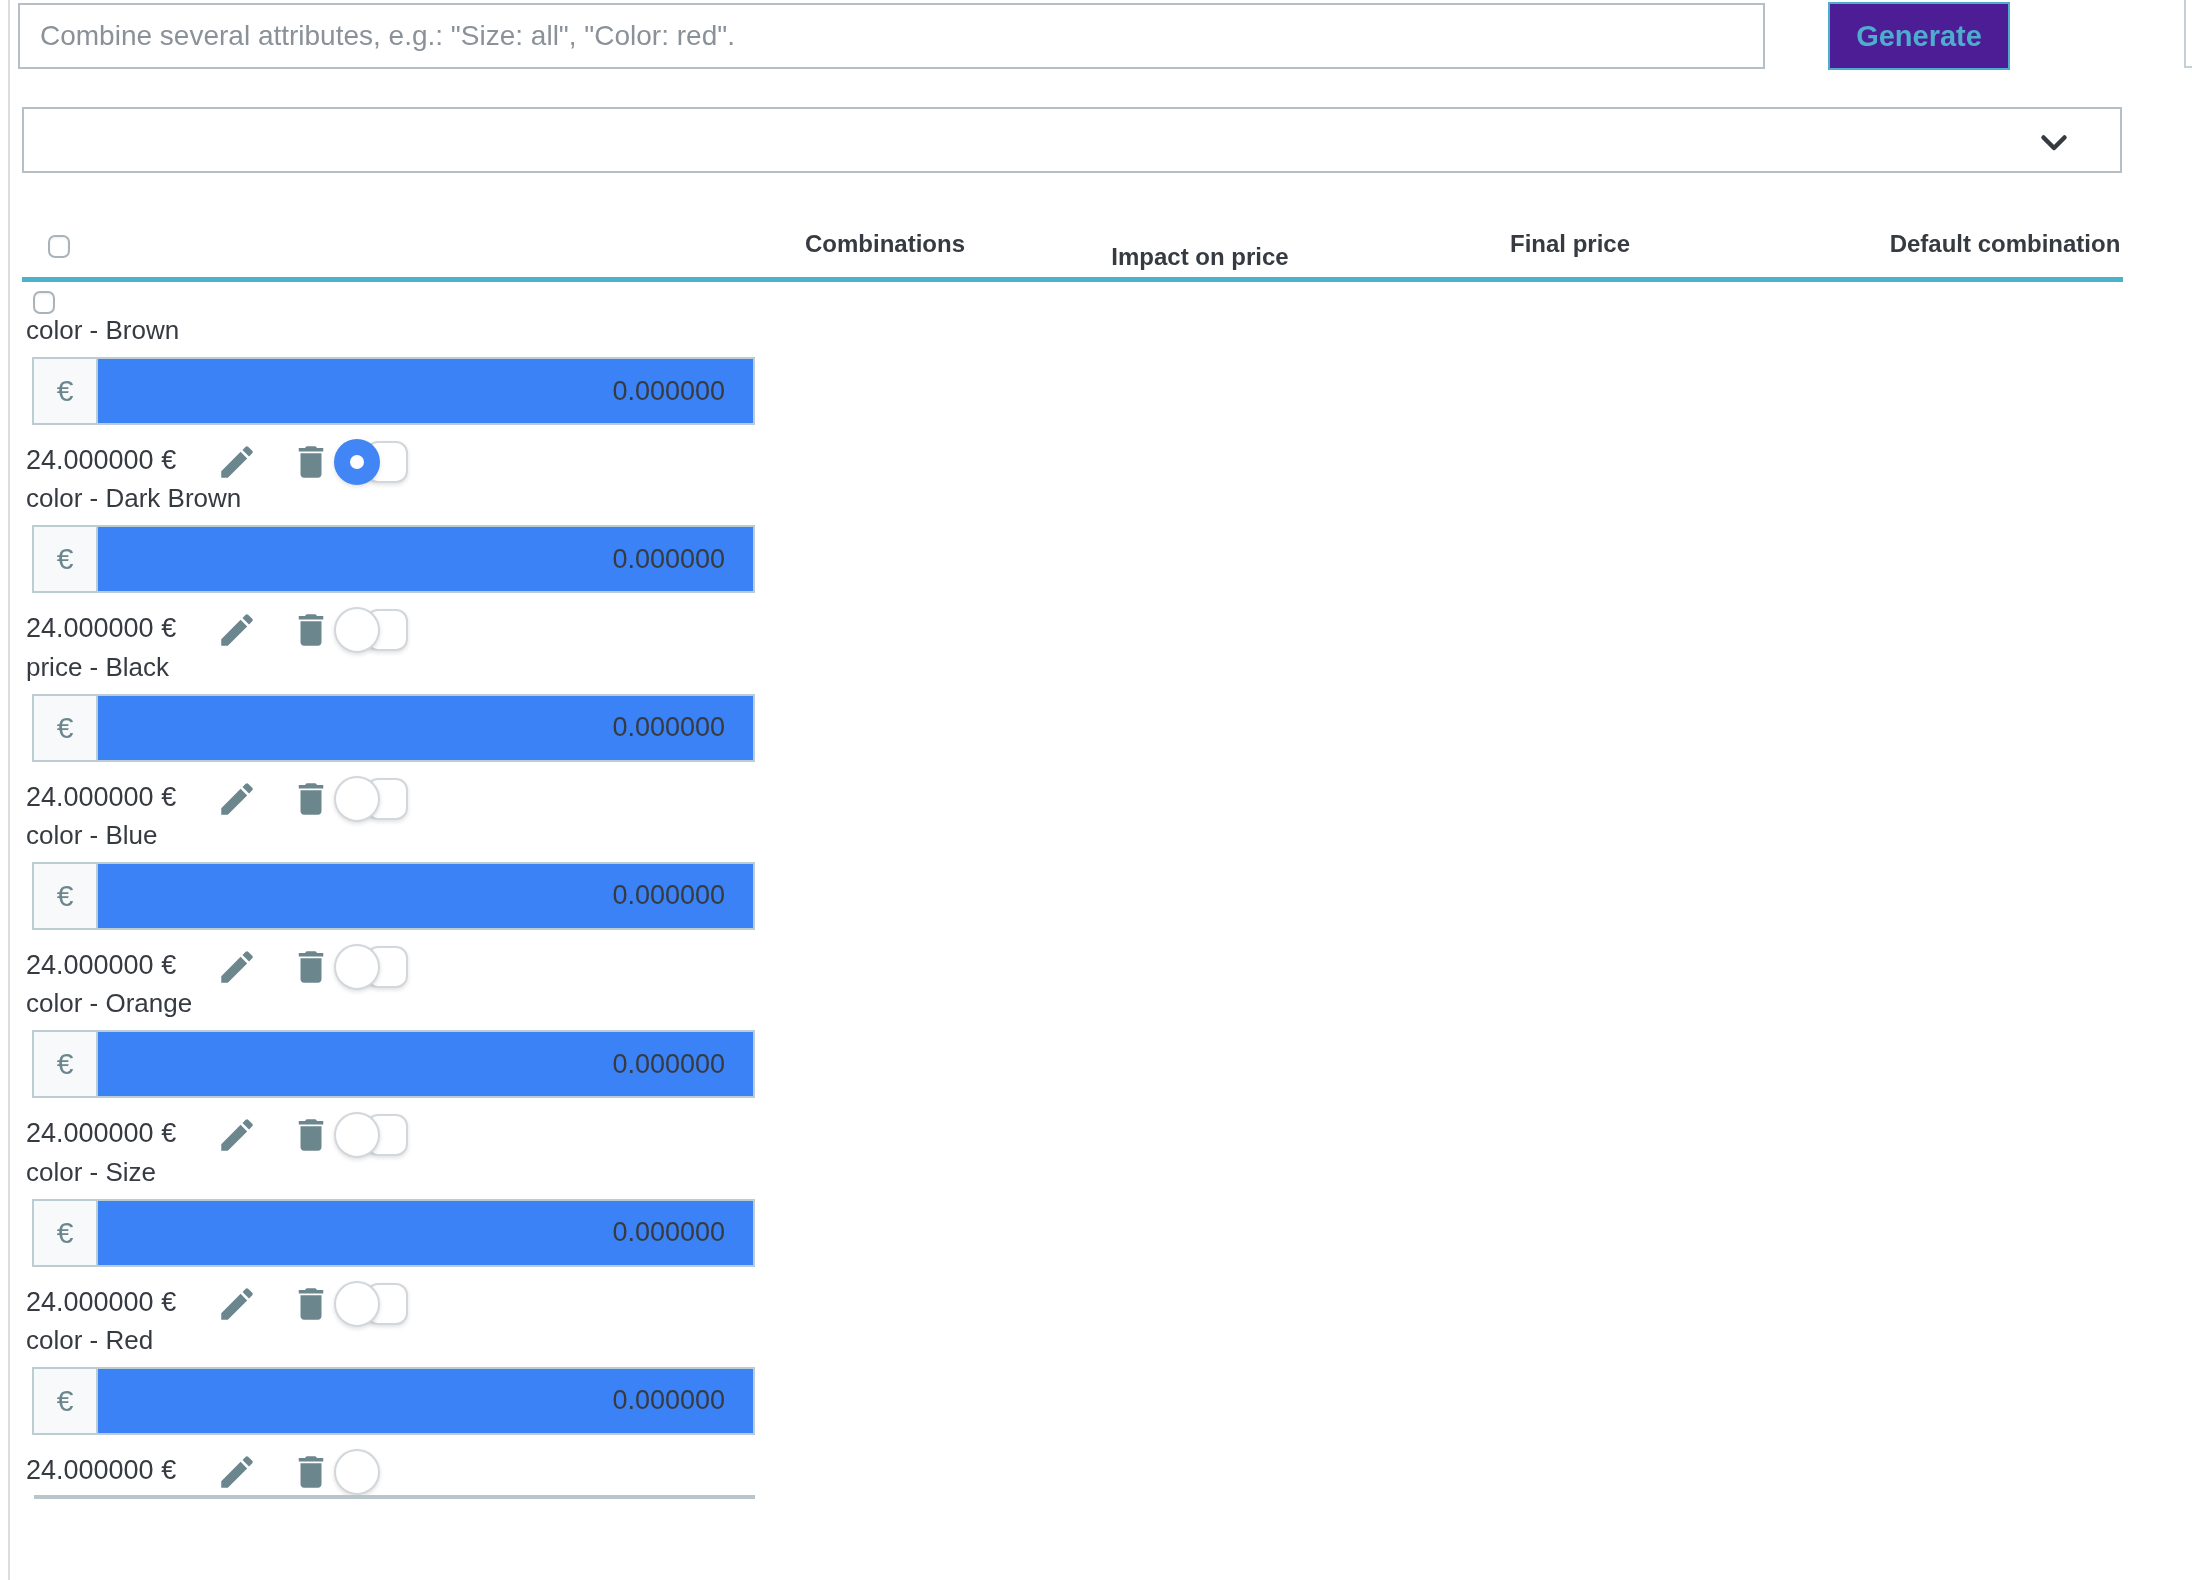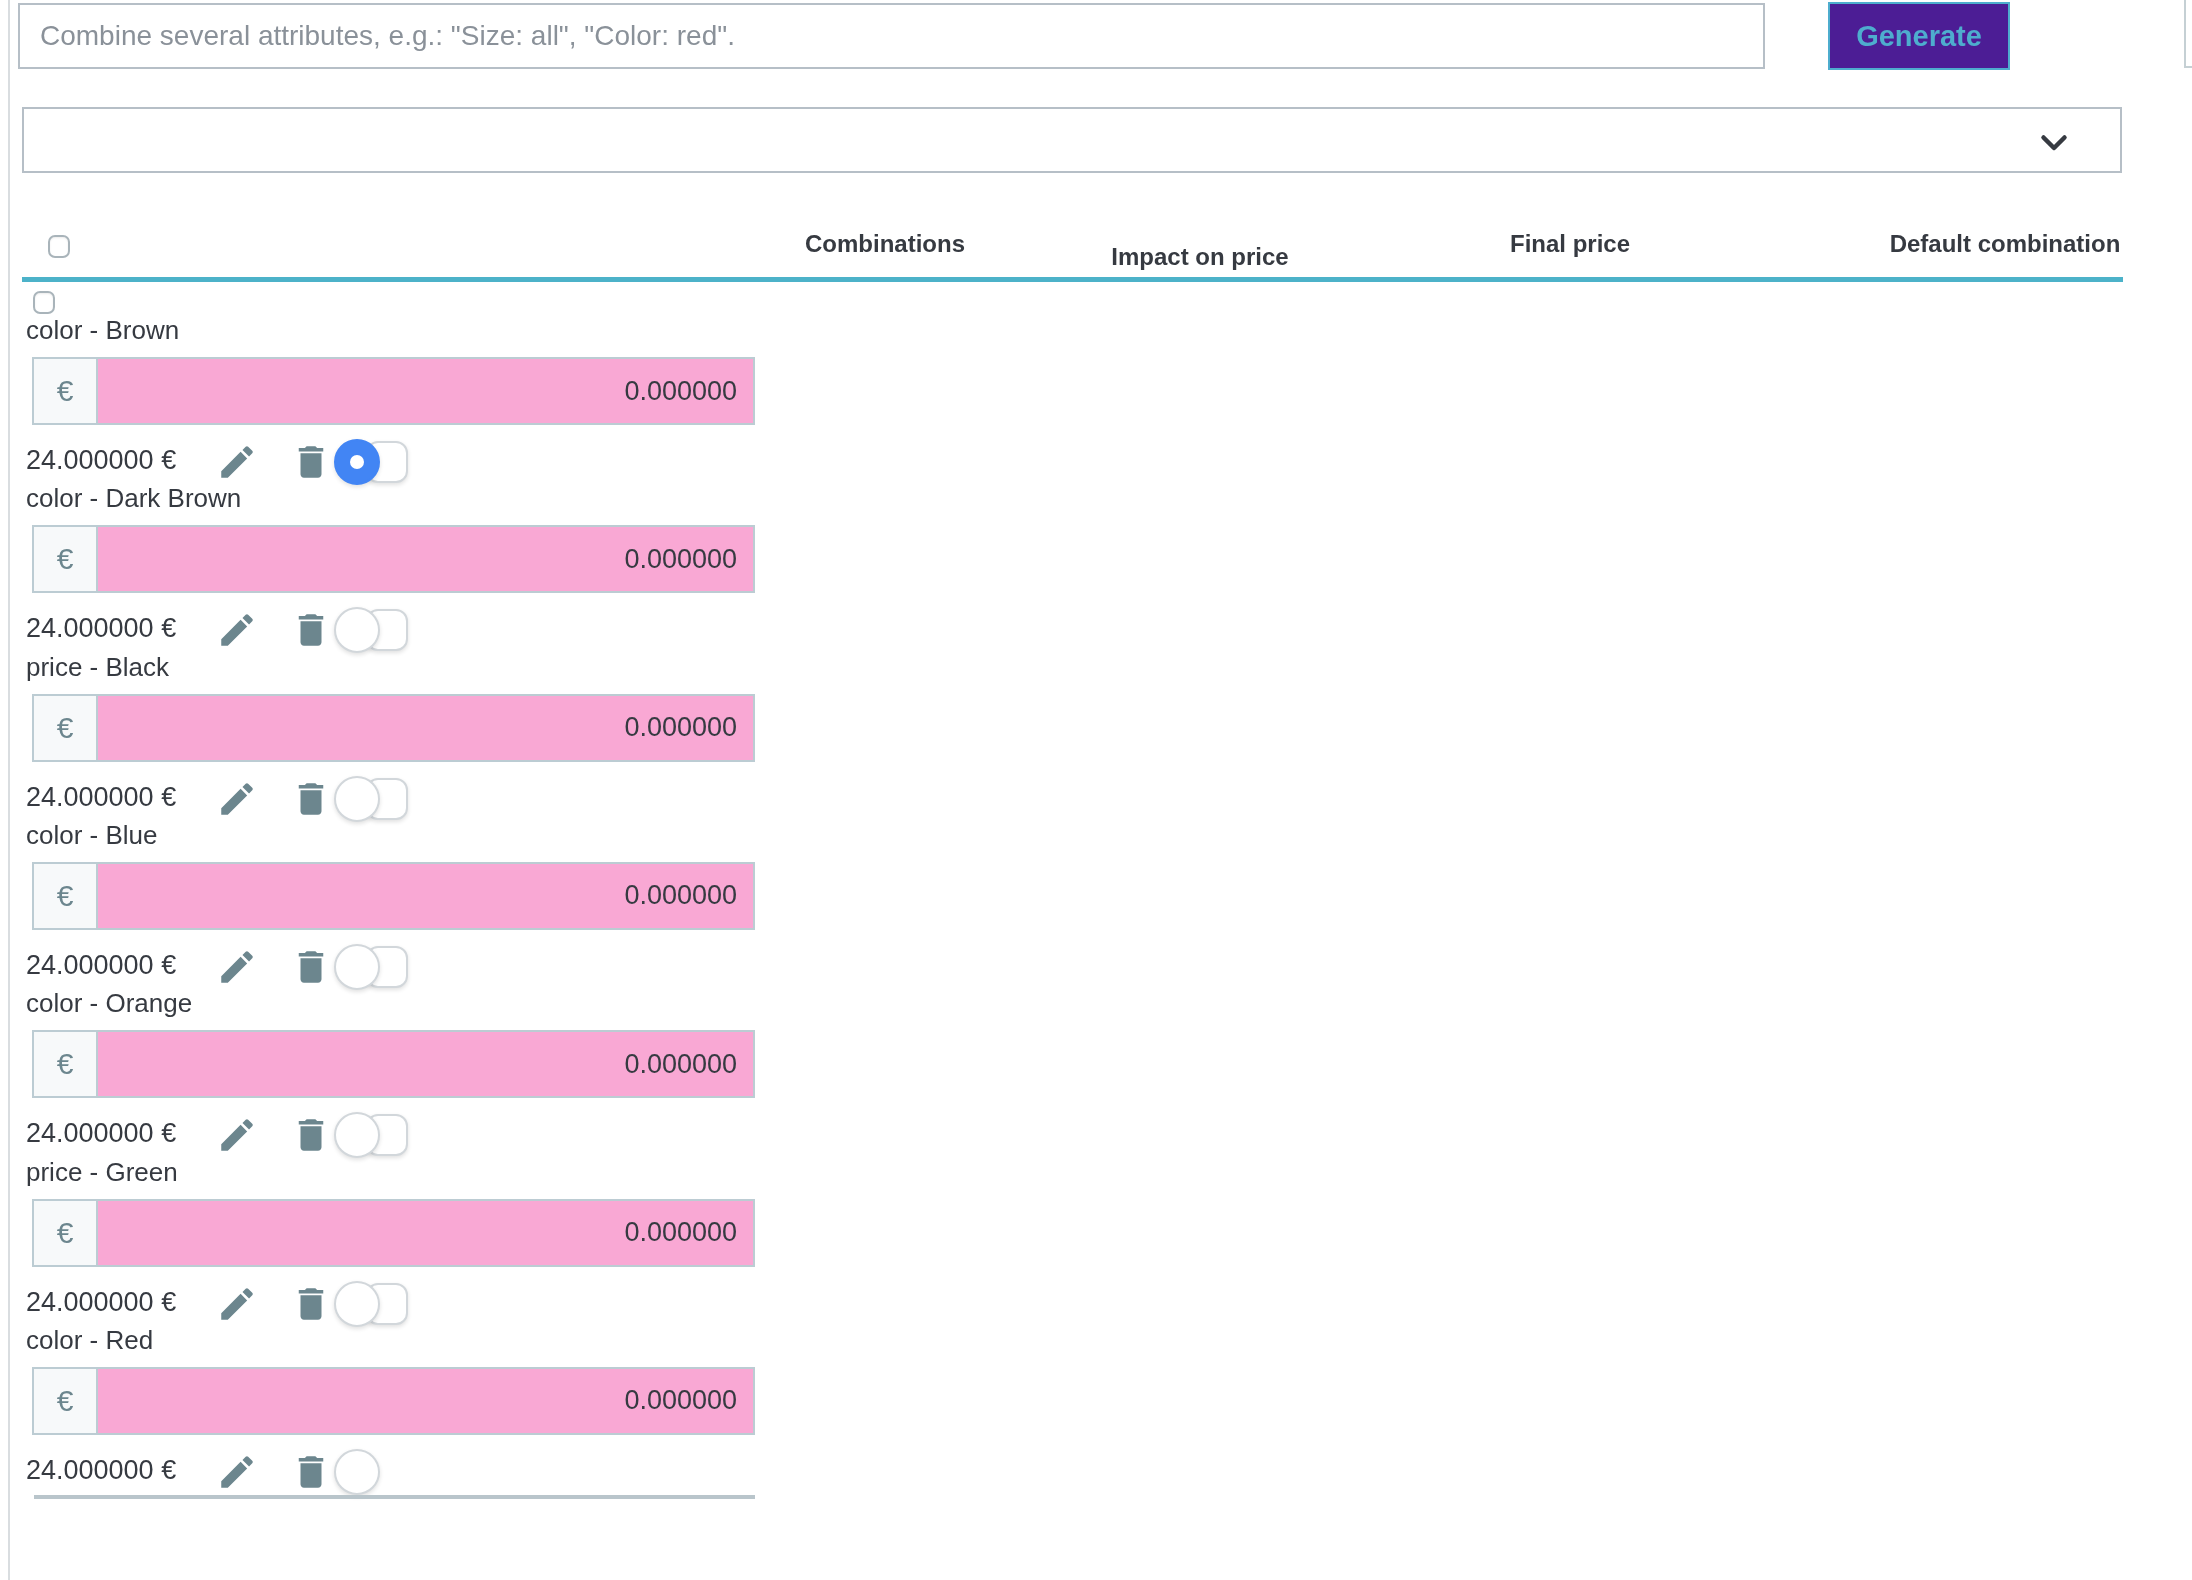--- a/index.html
+++ b/index.html
@@ -72,21 +72,21 @@
     border:2px solid var(--input-border);display:flex;background:#fff;
   }
   .currency-addon{
     width:64px;height:100%;background:#f7f9fa;border-right:2px solid var(--input-border);
     display:flex;align-items:center;justify-content:center;
     font-size:30px;color:var(--icon);
   }
   .impact-input{
     flex:1;border:none;outline:none;height:100%;
     font-family:"Liberation Sans", sans-serif;
-    font-size:27px;color:var(--text);text-align:right;padding-right:16px;background:#f9a8d4;
+    font-size:27px;color:var(--text);text-align:right;padding-right:28px;background:#3b82f6;
   }
   .final-price{position:absolute;left:26px;top:155px;height:44px;line-height:44px;font-size:27px;color:var(--text);white-space:nowrap;}
   .icon-btn{position:absolute;top:158px;width:42px;height:42px;cursor:pointer;background:none;border:none;padding:0;}
   .edit-btn{left:216px;}
   .delete-btn{left:290px;}
   .icon-btn svg{width:100%;height:100%;display:block;}
 
   
   .toggle-square{
     position:absolute;left:366px;top:158px;width:42px;height:42px;
@@ -235,21 +235,21 @@
       <svg viewBox="0 0 24 24" fill="#6c868e">
         <path d="M6 19c0 1.1.9 2 2 2h8c1.1 0 2-.9 2-2V7H6v12zM19 4h-3.5l-1-1h-5l-1 1H5v2h14V4z"></path>
       </svg>
     </button>
     <div class="toggle-square"></div>
     <div class="toggle-circle"></div>
   </div>
 
   <div class="combo-row" style="top: 1124.5px;">
 
-    <div class="combo-label">price - Green</div>
+    <div class="combo-label">color - Size</div>
     <div class="impact-group">
       <span class="currency-addon">€</span>
       <input class="impact-input" type="text" value="0.000000" style="">
     </div>
     <div class="final-price">24.000000 €</div>
     <button class="icon-btn edit-btn">
       <svg viewBox="0 0 24 24" fill="#6c868e">
         <path d="M3 17.25V21h3.75L17.81 9.94l-3.75-3.75L3 17.25zM20.71 7.04c.39-.39.39-1.02 0-1.41l-2.34-2.34c-.39-.39-1.02-.39-1.41 0l-1.83 1.83 3.75 3.75 1.83-1.83z"></path>
       </svg>
     </button>

